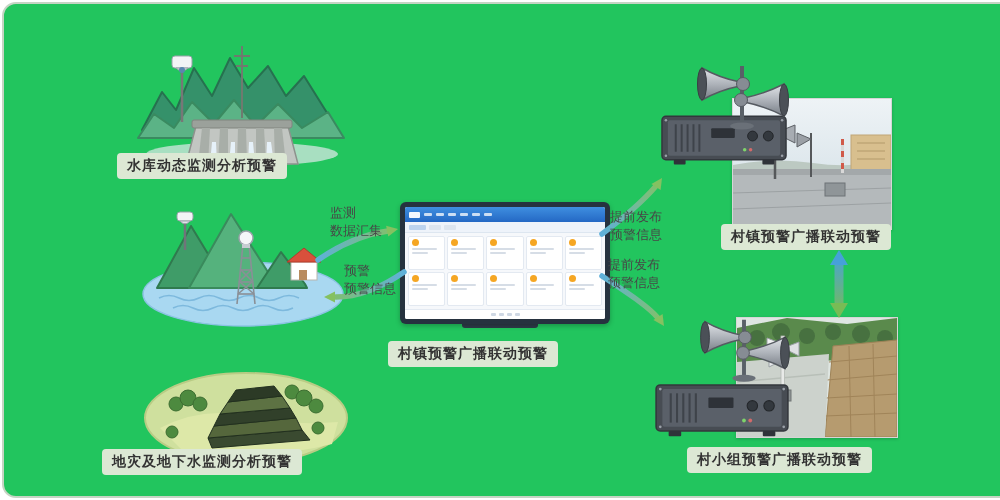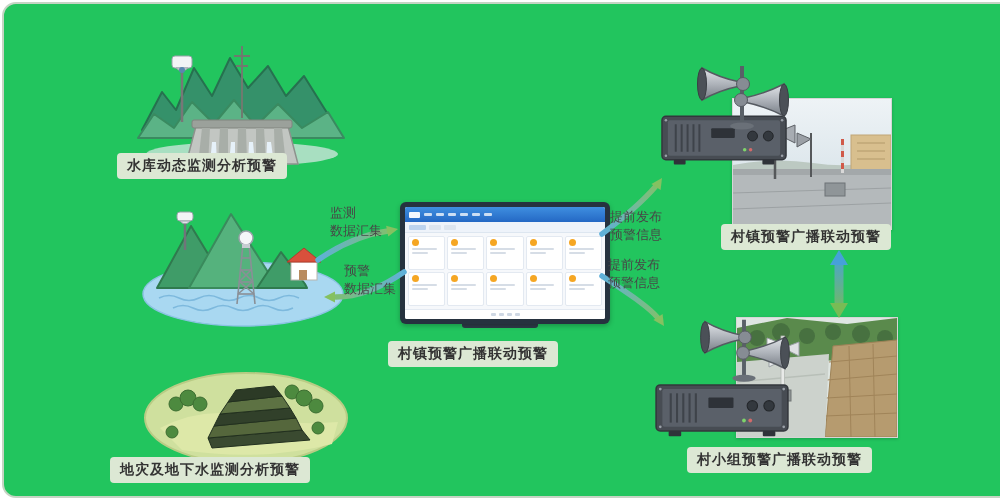--- a/index.html
+++ b/index.html
@@ -195,21 +195,21 @@
       </g>
       <g stroke="#22301f" stroke-width="1">
         <path d="M66,72 L160,64 L168,74 L70,82 Z" fill="#3a4a30"></path>
         <path d="M72,60 L154,52 L160,64 L66,72 Z" fill="#55673c"></path>
         <path d="M78,48 L148,42 L154,52 L72,60 Z" fill="#31402a"></path>
         <path d="M86,36 L140,30 L148,42 L78,48 Z" fill="#5d7243"></path>
         <path d="M94,24 L132,20 L140,30 L86,36 Z" fill="#2c3a26"></path>
       </g>
     </svg>
   </figure>
-  <div class="node-label" style="left:106px; top:445px;margin-top:8px;">地灾及地下水监测分析预警</div>
+  <div class="node-label" style="left:98px; top:445px;">地灾及地下水监测分析预警</div>
 
   <div class="monitor-neck"></div>
   <div class="monitor-base"></div>
   <div class="monitor">
     <div class="screen">
       <div class="scr-header">
         <span class="logo"></span>
         <span class="mi"></span>
           <span class="mi"></span>
         <span class="mi"></span>
@@ -280,21 +280,21 @@
           <i></i>
           <i></i>
       </div>
     </div>
   </div>
   <div class="node-label" style="left:384px; top:337px;">村镇预警广播联动预警</div>
 
   <div class="flow-label" style="left:326px; top:200px;">监测
 数据汇集</div>
   <div class="flow-label" style="left:340px; top:258px;">预警
-数据汇集</div>
+预警信息</div>
   <div class="flow-label" style="left:606px; top:204px;">提前发布
 预警信息</div>
   <div class="flow-label" style="left:604px; top:252px;">提前发布
 预警信息</div>
 
   <figure class="scene" style="left:644px; top:36px; z-index:3;">
     <svg width="108" height="80" viewBox="0 0 108 80">
       <defs>
         <linearGradient id="hg1" x1="0" y1="0" x2="0" y2="1">
           <stop offset="0" stop-color="#e2e5e9"></stop>

